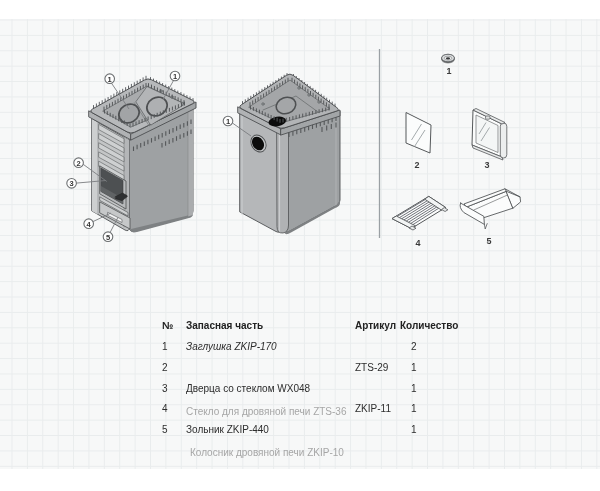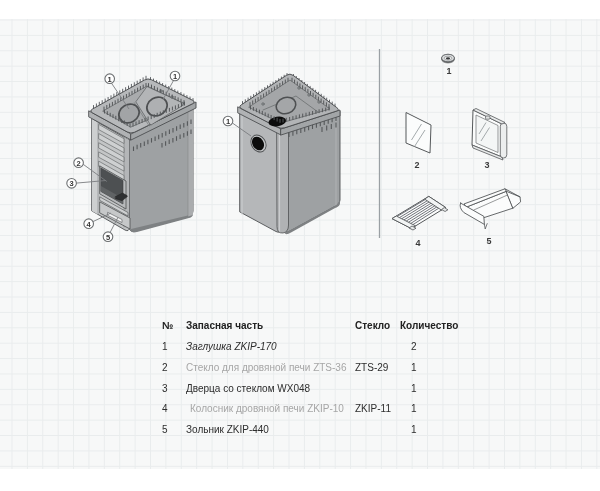--- a/index.html
+++ b/index.html
@@ -4,21 +4,21 @@
 <style>
   html,body{margin:0;padding:0;}
   body{width:600px;height:491px;background:#ffffff;font-family:"Liberation Sans",sans-serif;position:relative;overflow:hidden;}
   #grid{position:absolute;left:0;top:19px;width:600px;height:450px;
     background-color:#f7f8f8;
     background-image:linear-gradient(#e9eced 1px,transparent 1px),linear-gradient(90deg,#e9eced 1px,transparent 1px);
     background-size:15.4px 15.4px;background-position:11.5px 0.5px;}
   #art{position:absolute;left:0;top:0;width:600px;height:491px;}
   .t{position:absolute;font-size:10px;color:#2d2d2d;white-space:nowrap;line-height:12px;}
   .hd{font-weight:bold;color:#222;}
-  .gr{color:#a6a6a6;}
+  .gr{color:#a6a6a6;margin-top:44px;}
 </style>
 </head>
 <body>
 <div id="grid"></div>
 <svg id="art" viewBox="0 0 600 491">
 <line x1="379.5" y1="49" x2="379.5" y2="238" stroke="#9aa0a4" stroke-width="1.3"></line>
 <g stroke-linejoin="round" stroke-linecap="round">
 <path d="M129,140 L193,109 L193,211 Q193,215 190,216.5 L136,231 Q130,232.5 129,228 Z" fill="#9ea1a3" stroke="#4e5052" stroke-width="0.9"></path>
 <path d="M92,119 L129,140 L129,228 Q129,232 125,230 L92,211 Z" fill="#c3c5c6" stroke="#4e5052" stroke-width="0.9"></path>
 <path d="M131,229 L190,215 L193,211 L193,214 Q193,217 189,218 L137,232 Q131,233.5 130,230 Z" fill="#7e8183" stroke="none"></path>
@@ -407,21 +407,21 @@
 <g font-family="Liberation Sans, sans-serif" font-size="9" font-weight="bold" fill="#3a3a3a" text-anchor="middle">
 <text x="449" y="74">1</text>
 <text x="417" y="167.5">2</text>
 <text x="487" y="167.5">3</text>
 <text x="418" y="245.5">4</text>
 <text x="489" y="243.5">5</text>
 </g>
 </svg>
 <div class="t hd" style="left:162px;top:320px;">№</div>
 <div class="t hd" style="left:186px;top:320px;">Запасная часть</div>
-<div class="t hd" style="left:355px;top:320px;">Стекло</div>
+<div class="t hd" style="left:355px;top:320px;">Артикул</div>
 <div class="t hd" style="left:400px;top:320px;">Количество</div>
 <div class="t" style="left:162px;top:341px;">1</div>
 <div class="t" style="left:186px;top:341px;font-style:italic;">Заглушка ZKIP-170</div>
 <div class="t" style="left:411px;top:341px;">2</div>
 <div class="t" style="left:162px;top:362px;">2</div>
 <div class="t gr" style="left:186px;top:362px;">Стекло для дровяной печи ZTS-36</div>
 <div class="t" style="left:355px;top:362px;">ZTS-29</div>
 <div class="t" style="left:411px;top:362px;">1</div>
 <div class="t" style="left:162px;top:383px;">3</div>
 <div class="t" style="left:186px;top:383px;">Дверца со стеклом WX048</div>

